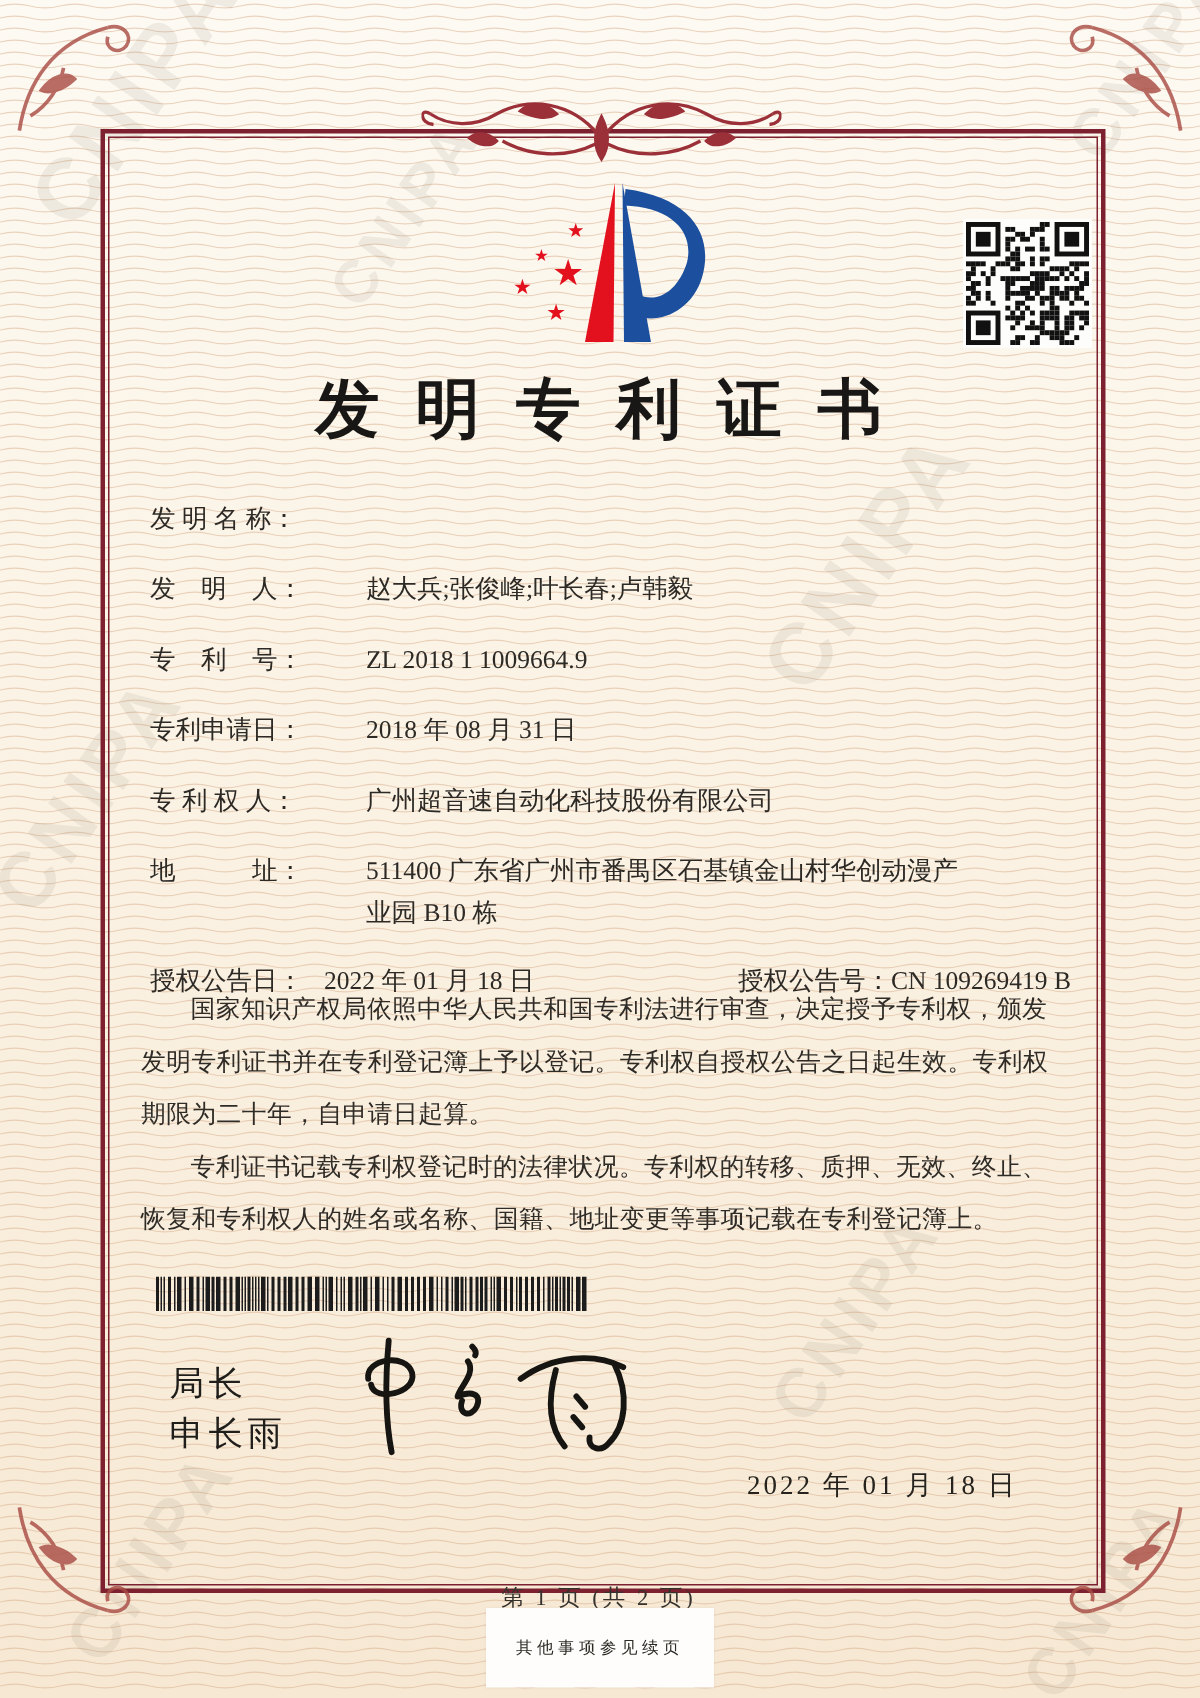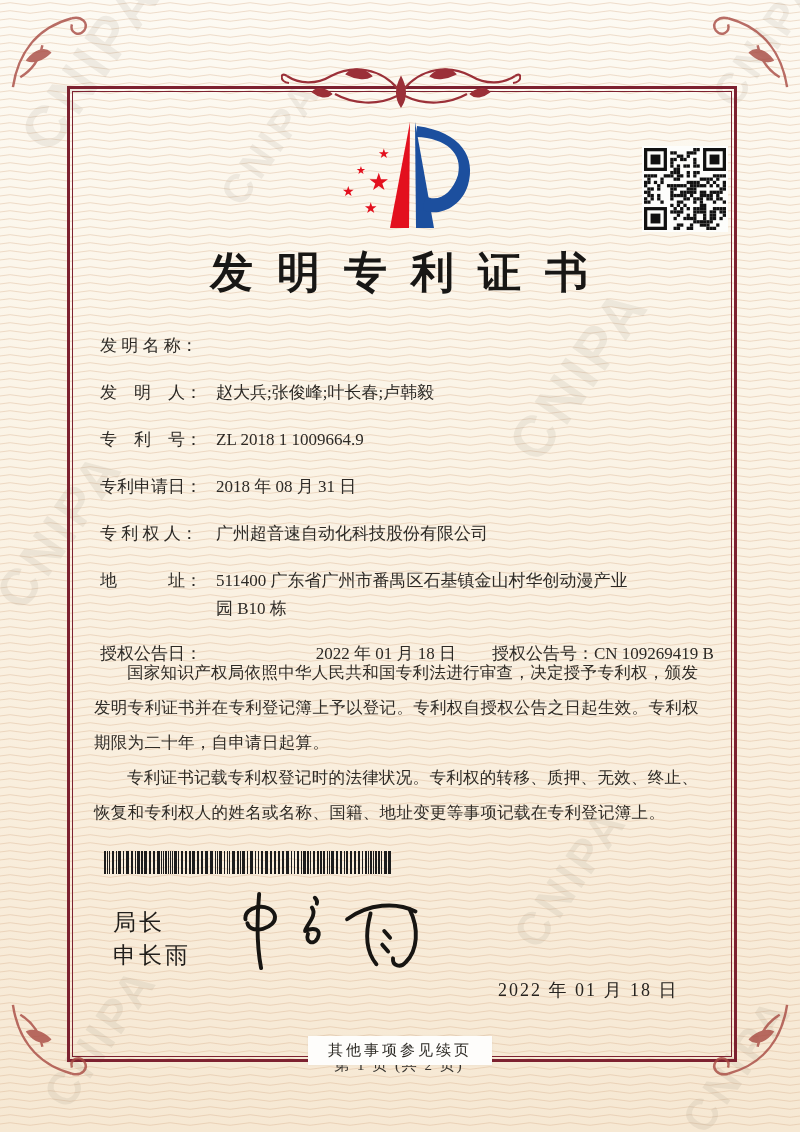--- a/index.html
+++ b/index.html
@@ -22,36 +22,36 @@
   .corner.tl{left:8px;top:6px;}
   .corner.tr{right:8px;top:6px;transform:scaleX(-1);}
   .corner.bl{left:8px;bottom:46px;transform:scaleY(-1);}
   .corner.br{right:8px;bottom:46px;transform:scale(-1,-1);}
   .cert-no{position:absolute;left:100px;top:138px;z-index:3;font-size:17px;letter-spacing:4px;color:#3a3733;}
   .logo{position:absolute;left:330px;top:110px;z-index:3;}
   .qr{position:absolute;left:642px;top:146px;width:86px;height:86px;z-index:3;background:#fdfdfb;padding:2px;box-sizing:border-box;}
   .doc-title{position:absolute;left:67px;top:244px;width:664px;z-index:3;
     text-align:center;font-size:43px;font-weight:700;letter-spacing:24px;text-indent:24px;color:#181715;}
   .fields{position:absolute;left:100px;top:332px;width:548px;z-index:3;font-size:17px;line-height:28px;color:#2d2a26;}
-  .field-row{display:flex;margin-bottom:19px;}
+  .field-row{display:flex;margin-bottom:19px;gap:28px;}
   .field-label{flex:none;min-width:116px;white-space:nowrap;}
   .field-value{flex:1;max-width:428px;}
   .grant-row{display:flex;margin-top:-2px;white-space:nowrap;}
-  .grant-left{width:356px;flex:none;display:flex;justify-content:space-between;}
+  .grant-left{width:356px;flex:none;display:flex;}
   .grant-right{display:flex;}
   .body-text{position:absolute;left:94px;top:655px;width:614px;z-index:3;
     font-size:16.5px;line-height:35px;color:#2f2b26;letter-spacing:.3px;}
   .body-text p{margin:0;text-indent:2em;}
   .barcode{position:absolute;left:104px;top:851px;width:288px;height:23px;z-index:3;}
   .signer{position:absolute;left:113px;top:906px;z-index:3;font-size:23px;letter-spacing:3px;color:#201e1b;line-height:33px;}
   .signature{position:absolute;left:222px;top:884px;z-index:3;}
   .issue-date{position:absolute;left:498px;top:978px;z-index:3;font-size:18px;letter-spacing:2px;color:#26231f;}
   .page-footer{position:absolute;left:67px;top:1056px;width:664px;z-index:3;text-align:center;font-size:15px;letter-spacing:2px;color:#35322d;}
-  .note-box{position:absolute;left:50%;top:1036px;transform:translateX(-50%);z-index:3;
-    background:#fefdfb;padding:5px 20px;font-size:15px;letter-spacing:3px;color:#2d2a25;box-shadow:0 0 2px rgba(0,0,0,.06);}
+  .note-box{position:absolute;left:50%;top:1072px;transform:translateX(-50%);z-index:3;
+    background:#fefdfb;padding:19px 20px;font-size:11px;letter-spacing:3px;color:#2d2a25;box-shadow:0 0 2px rgba(0,0,0,.06);}
 </style>
 </head>
 <body>
 
 <div class="page">
 
   <svg class="waves" id="waves" width="800" height="1132">
       <g stroke="#d8ae8c" stroke-width="0.8" fill="none" opacity="0.5">
         <path d="M0 4 q10 -2.6 20 0 t20 0 t20 0 t20 0 t20 0 t20 0 t20 0 t20 0 t20 0 t20 0 t20 0 t20 0 t20 0 t20 0 t20 0 t20 0 t20 0 t20 0 t20 0 t20 0 t20 0 t20 0 t20 0 t20 0 t20 0 t20 0 t20 0 t20 0 t20 0 t20 0 t20 0 t20 0 t20 0 t20 0 t20 0 t20 0 t20 0 t20 0 t20 0 t20 0"></path>
         <path d="M0 12 q10 -2.6 20 0 t20 0 t20 0 t20 0 t20 0 t20 0 t20 0 t20 0 t20 0 t20 0 t20 0 t20 0 t20 0 t20 0 t20 0 t20 0 t20 0 t20 0 t20 0 t20 0 t20 0 t20 0 t20 0 t20 0 t20 0 t20 0 t20 0 t20 0 t20 0 t20 0 t20 0 t20 0 t20 0 t20 0 t20 0 t20 0 t20 0 t20 0 t20 0 t20 0"></path>

